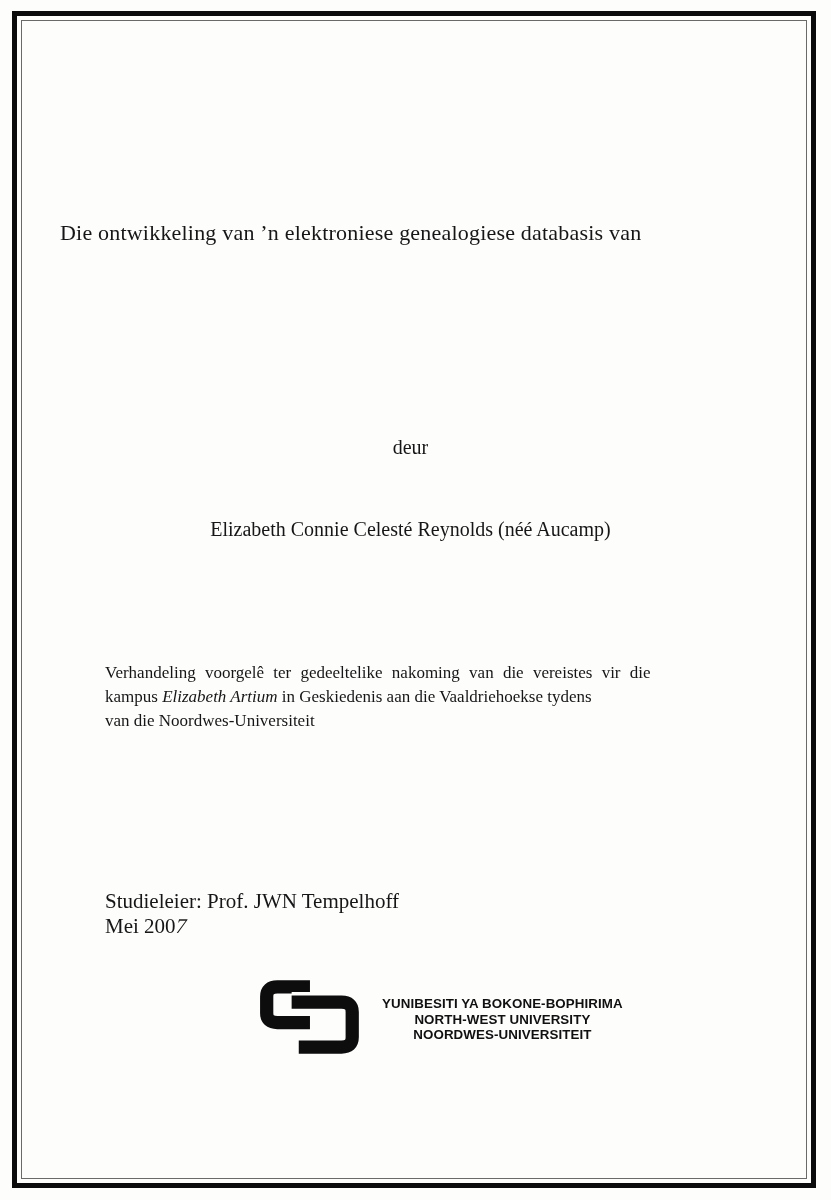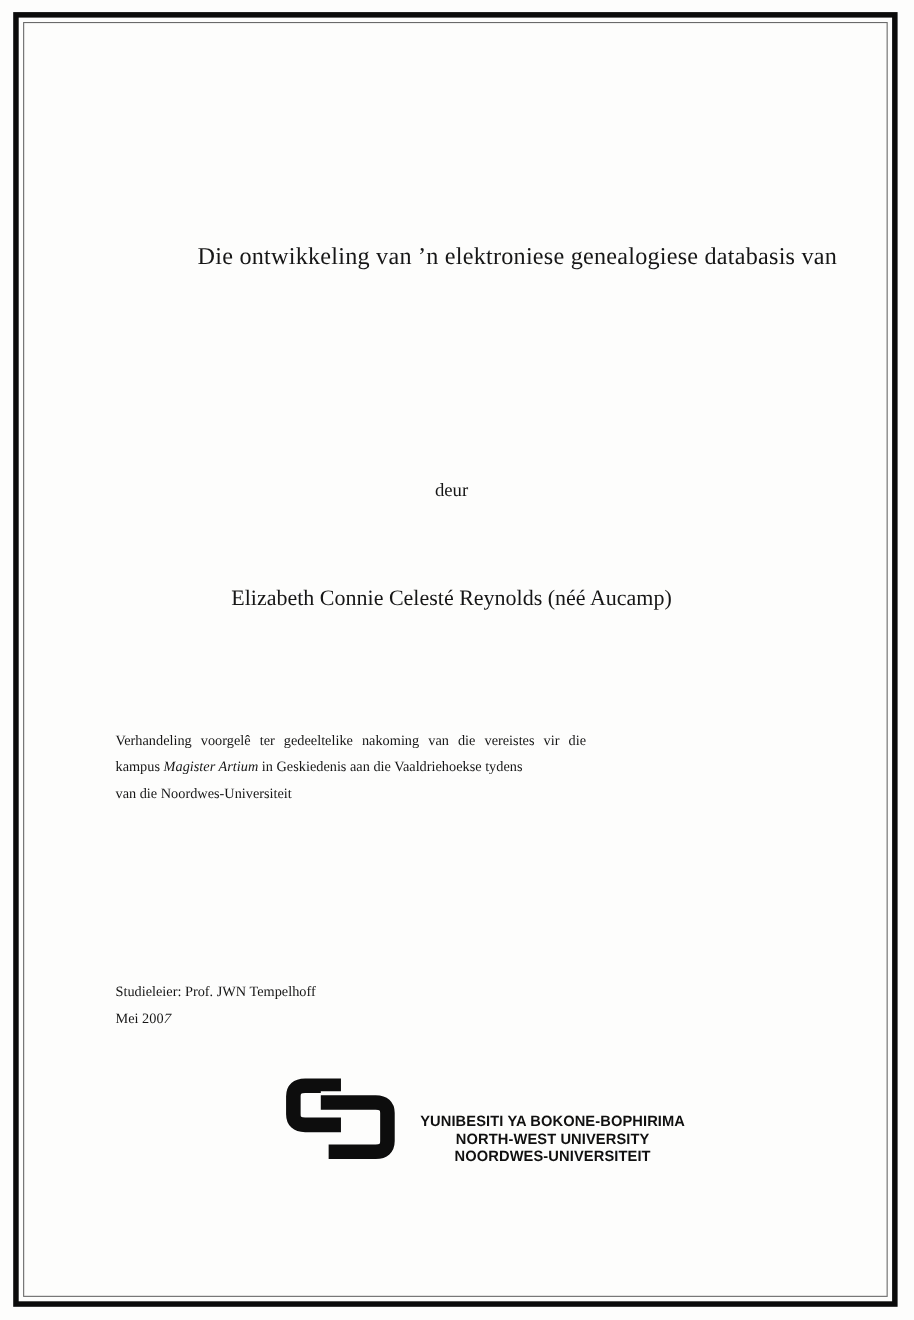--- a/index.html
+++ b/index.html
@@ -25,65 +25,65 @@
   }
   .frame-inner {
     position: absolute;
     left: 21px; top: 20px; right: 24px; bottom: 21px;
     border: 1px solid #6a6a6a;
     pointer-events: none;
   }
   .title-block {
     position: absolute;
     left: 60px; right: 70px; top: 211px;
-    text-align: right;
+    text-align: left;
     font-size: 22px;
     line-height: 44px;
     letter-spacing: 0.2px;
   }
   .byline {
     position: absolute;
     left: 60px; right: 70px; top: 436px;
     text-align: center;
-    font-size: 17px;
+    font-size: 20px;
   }
   .author {
     position: absolute;
-    left: 60px; right: 70px; top: 533px;
+    left: 60px; right: 70px; top: 518px;
     text-align: center;
     font-size: 20px;
   }
   .submission {
     position: absolute;
     left: 105px; top: 661px;
     width: 642px;
-    font-size: 13px;
+    font-size: 17px;
     line-height: 24px;
     text-align: left;
   }
   .submission .justified {
     display: block;
     word-spacing: 5px;
   }
   .submission .italic { font-style: italic; }
   .supervisor-block {
     position: absolute;
     left: 105px; top: 889px;
-    font-size: 13px;
+    font-size: 21px;
     line-height: 24.5px;
   }
   .date .last-digit {
     display: inline-block;
     transform: skewX(-14deg);
   }
   .logo-block {
     position: absolute;
     left: 256px; top: 975px;
     display: flex;
-    align-items: flex-end;
+    align-items: center;
   }
   .logo-mark {
     width: 112px;
     height: 84px;
     flex: 0 0 auto;
   }
   .logo-text {
     margin-left: 6px;
     margin-top: 5px;
     width: 262px;
@@ -109,21 +109,21 @@
 
   <div class="title-block">
     <div>Die ontwikkeling van ’n elektroniese genealogiese databasis van</div>
   </div>
 
   <div class="byline">deur</div>
 
   <div class="author">Elizabeth Connie Celesté Reynolds (néé Aucamp)</div>
 
   <div class="submission">
-    <span class="justified">Verhandeling voorgelê ter gedeeltelike nakoming van die vereistes vir die</span><span><span>kampus </span><span class="italic">Magister Artium</span><span> in Geskiedenis aan die Vaaldriehoekse tydens</span></span><br>
+    <span class="justified">Verhandeling voorgelê ter gedeeltelike nakoming van die vereistes vir die</span><span><span>kampus </span><span class="italic">Elizabeth Artium</span><span> in Geskiedenis aan die Vaaldriehoekse tydens</span></span><br>
     <span>van die Noordwes-Universiteit</span>
   </div>
 
   <div class="supervisor-block">
     <div>Studieleier: Prof. JWN Tempelhoff</div>
     <div class="date"><span>Mei 200</span><span class="last-digit">7</span></div>
   </div>
 
   <div class="logo-block">
     <svg class="logo-mark" viewBox="0 0 110 82" xmlns="http://www.w3.org/2000/svg" aria-hidden="true">

